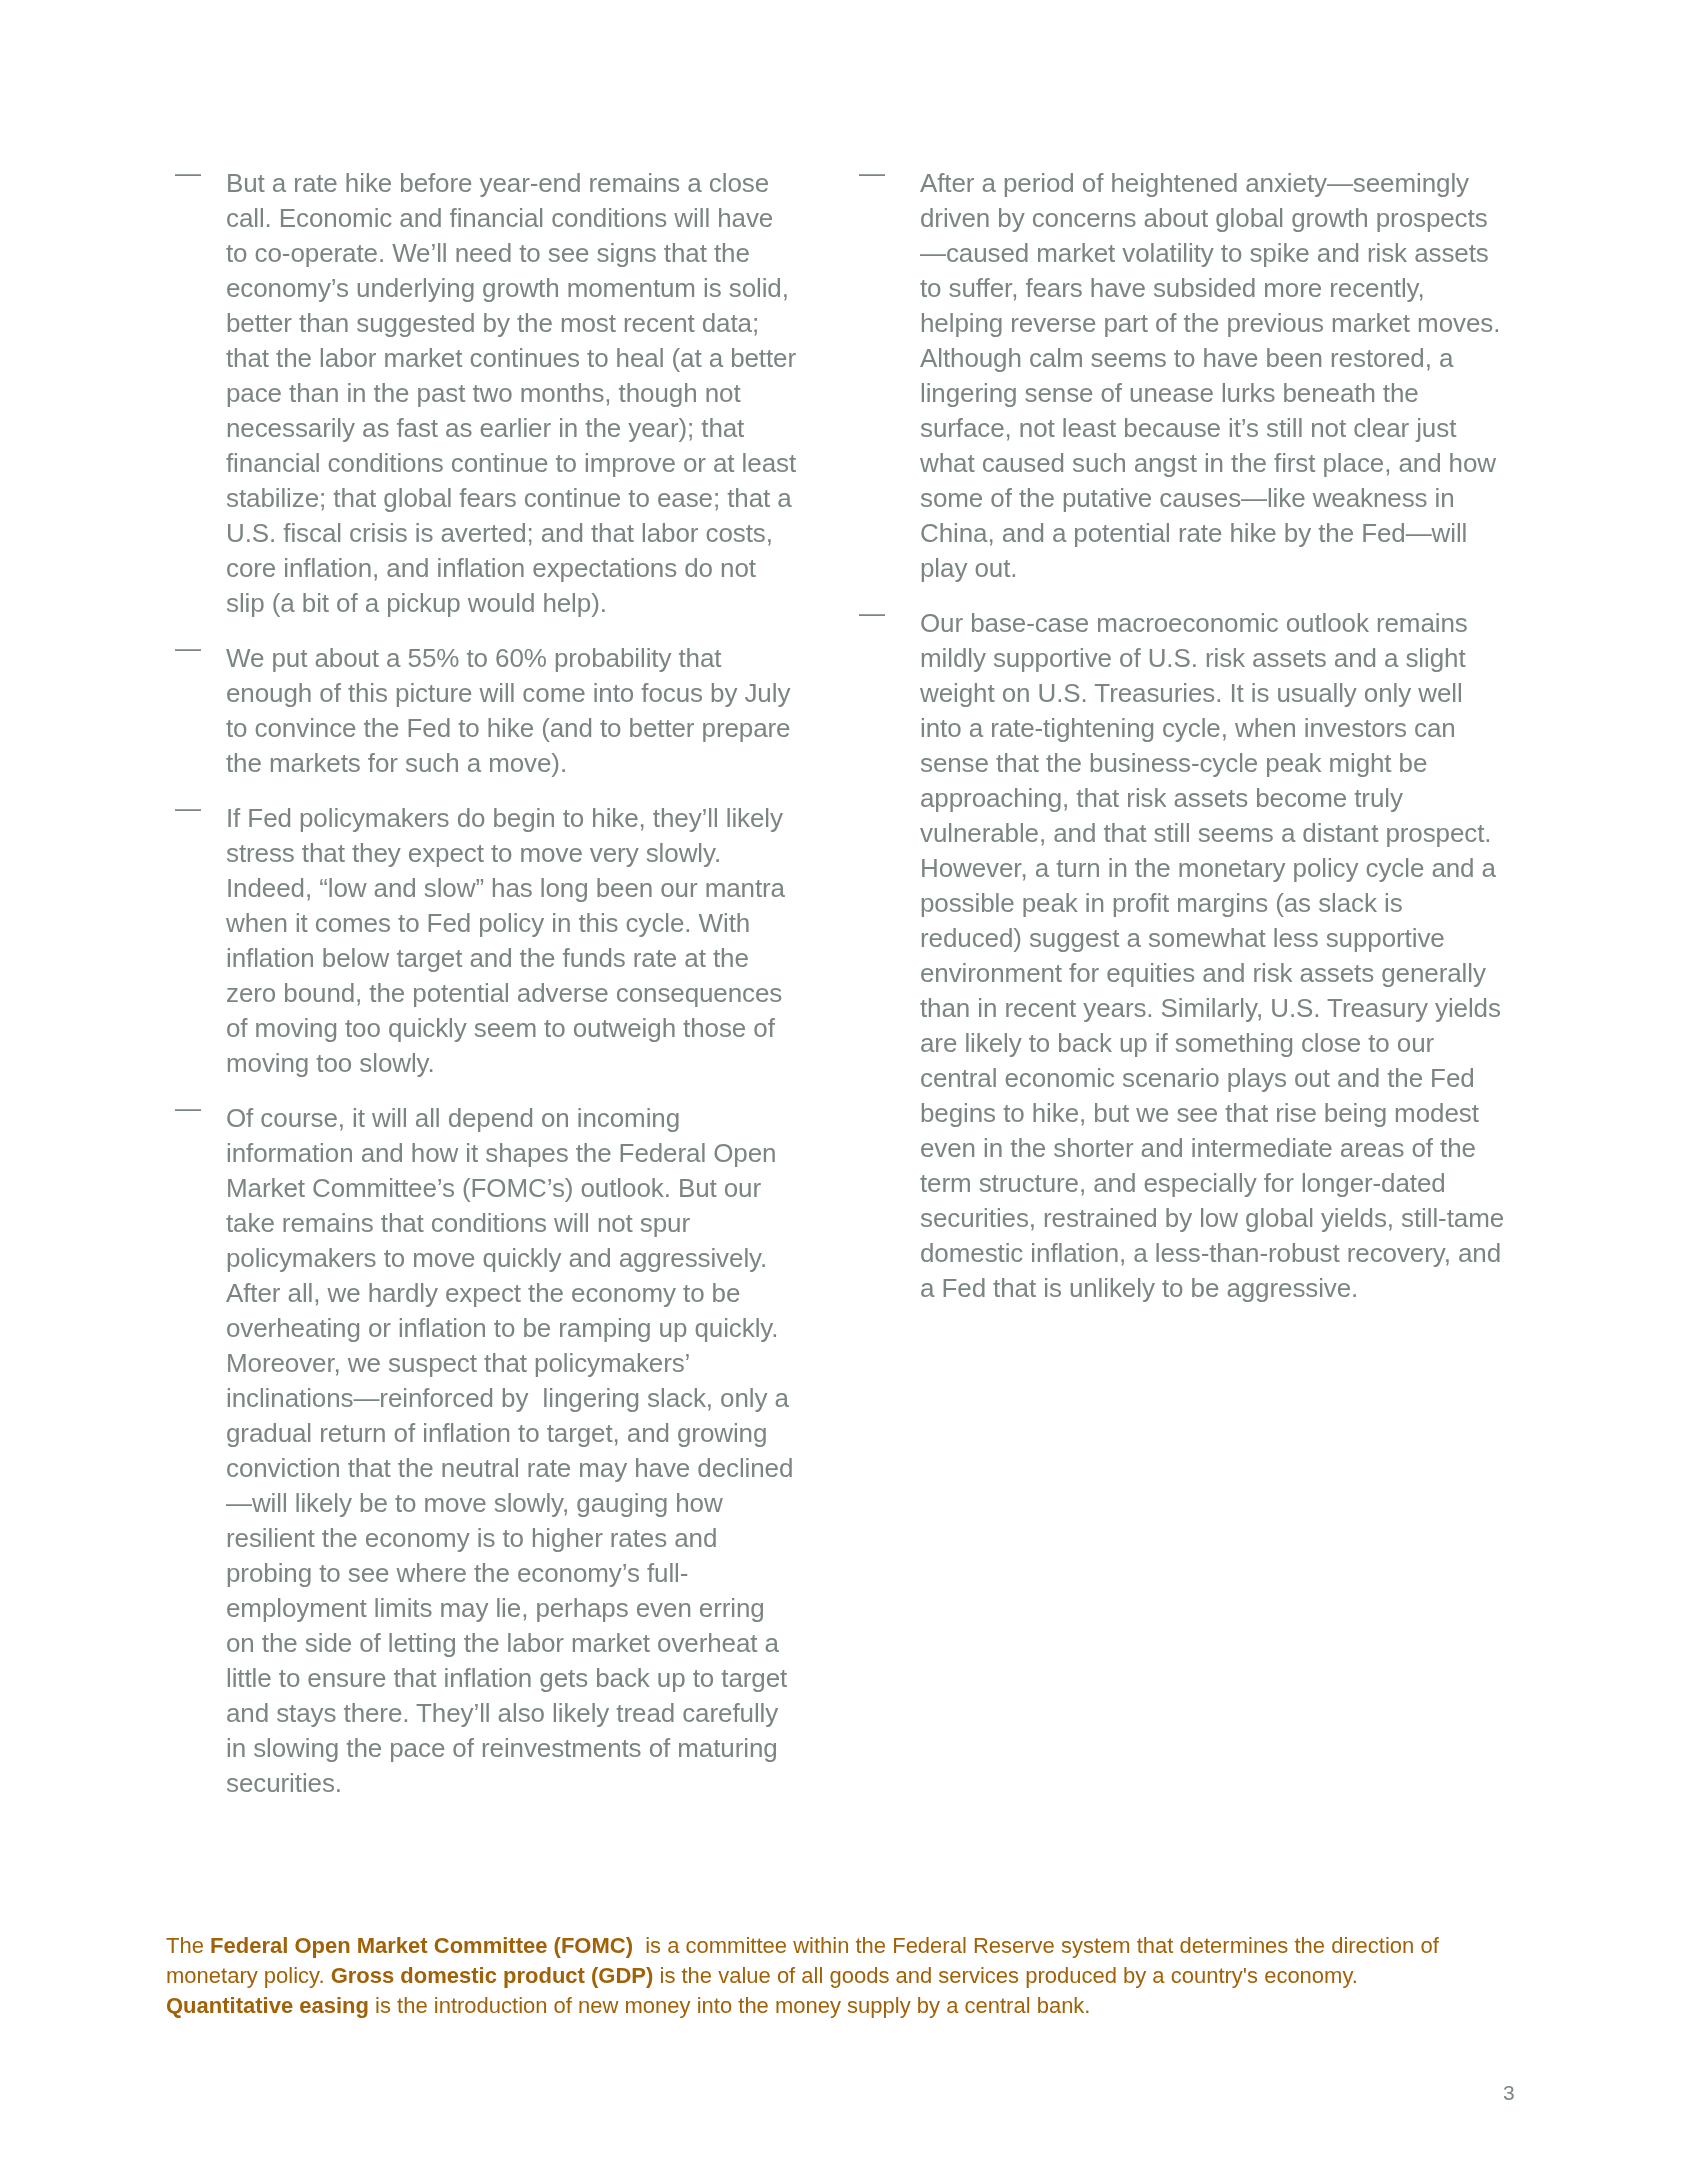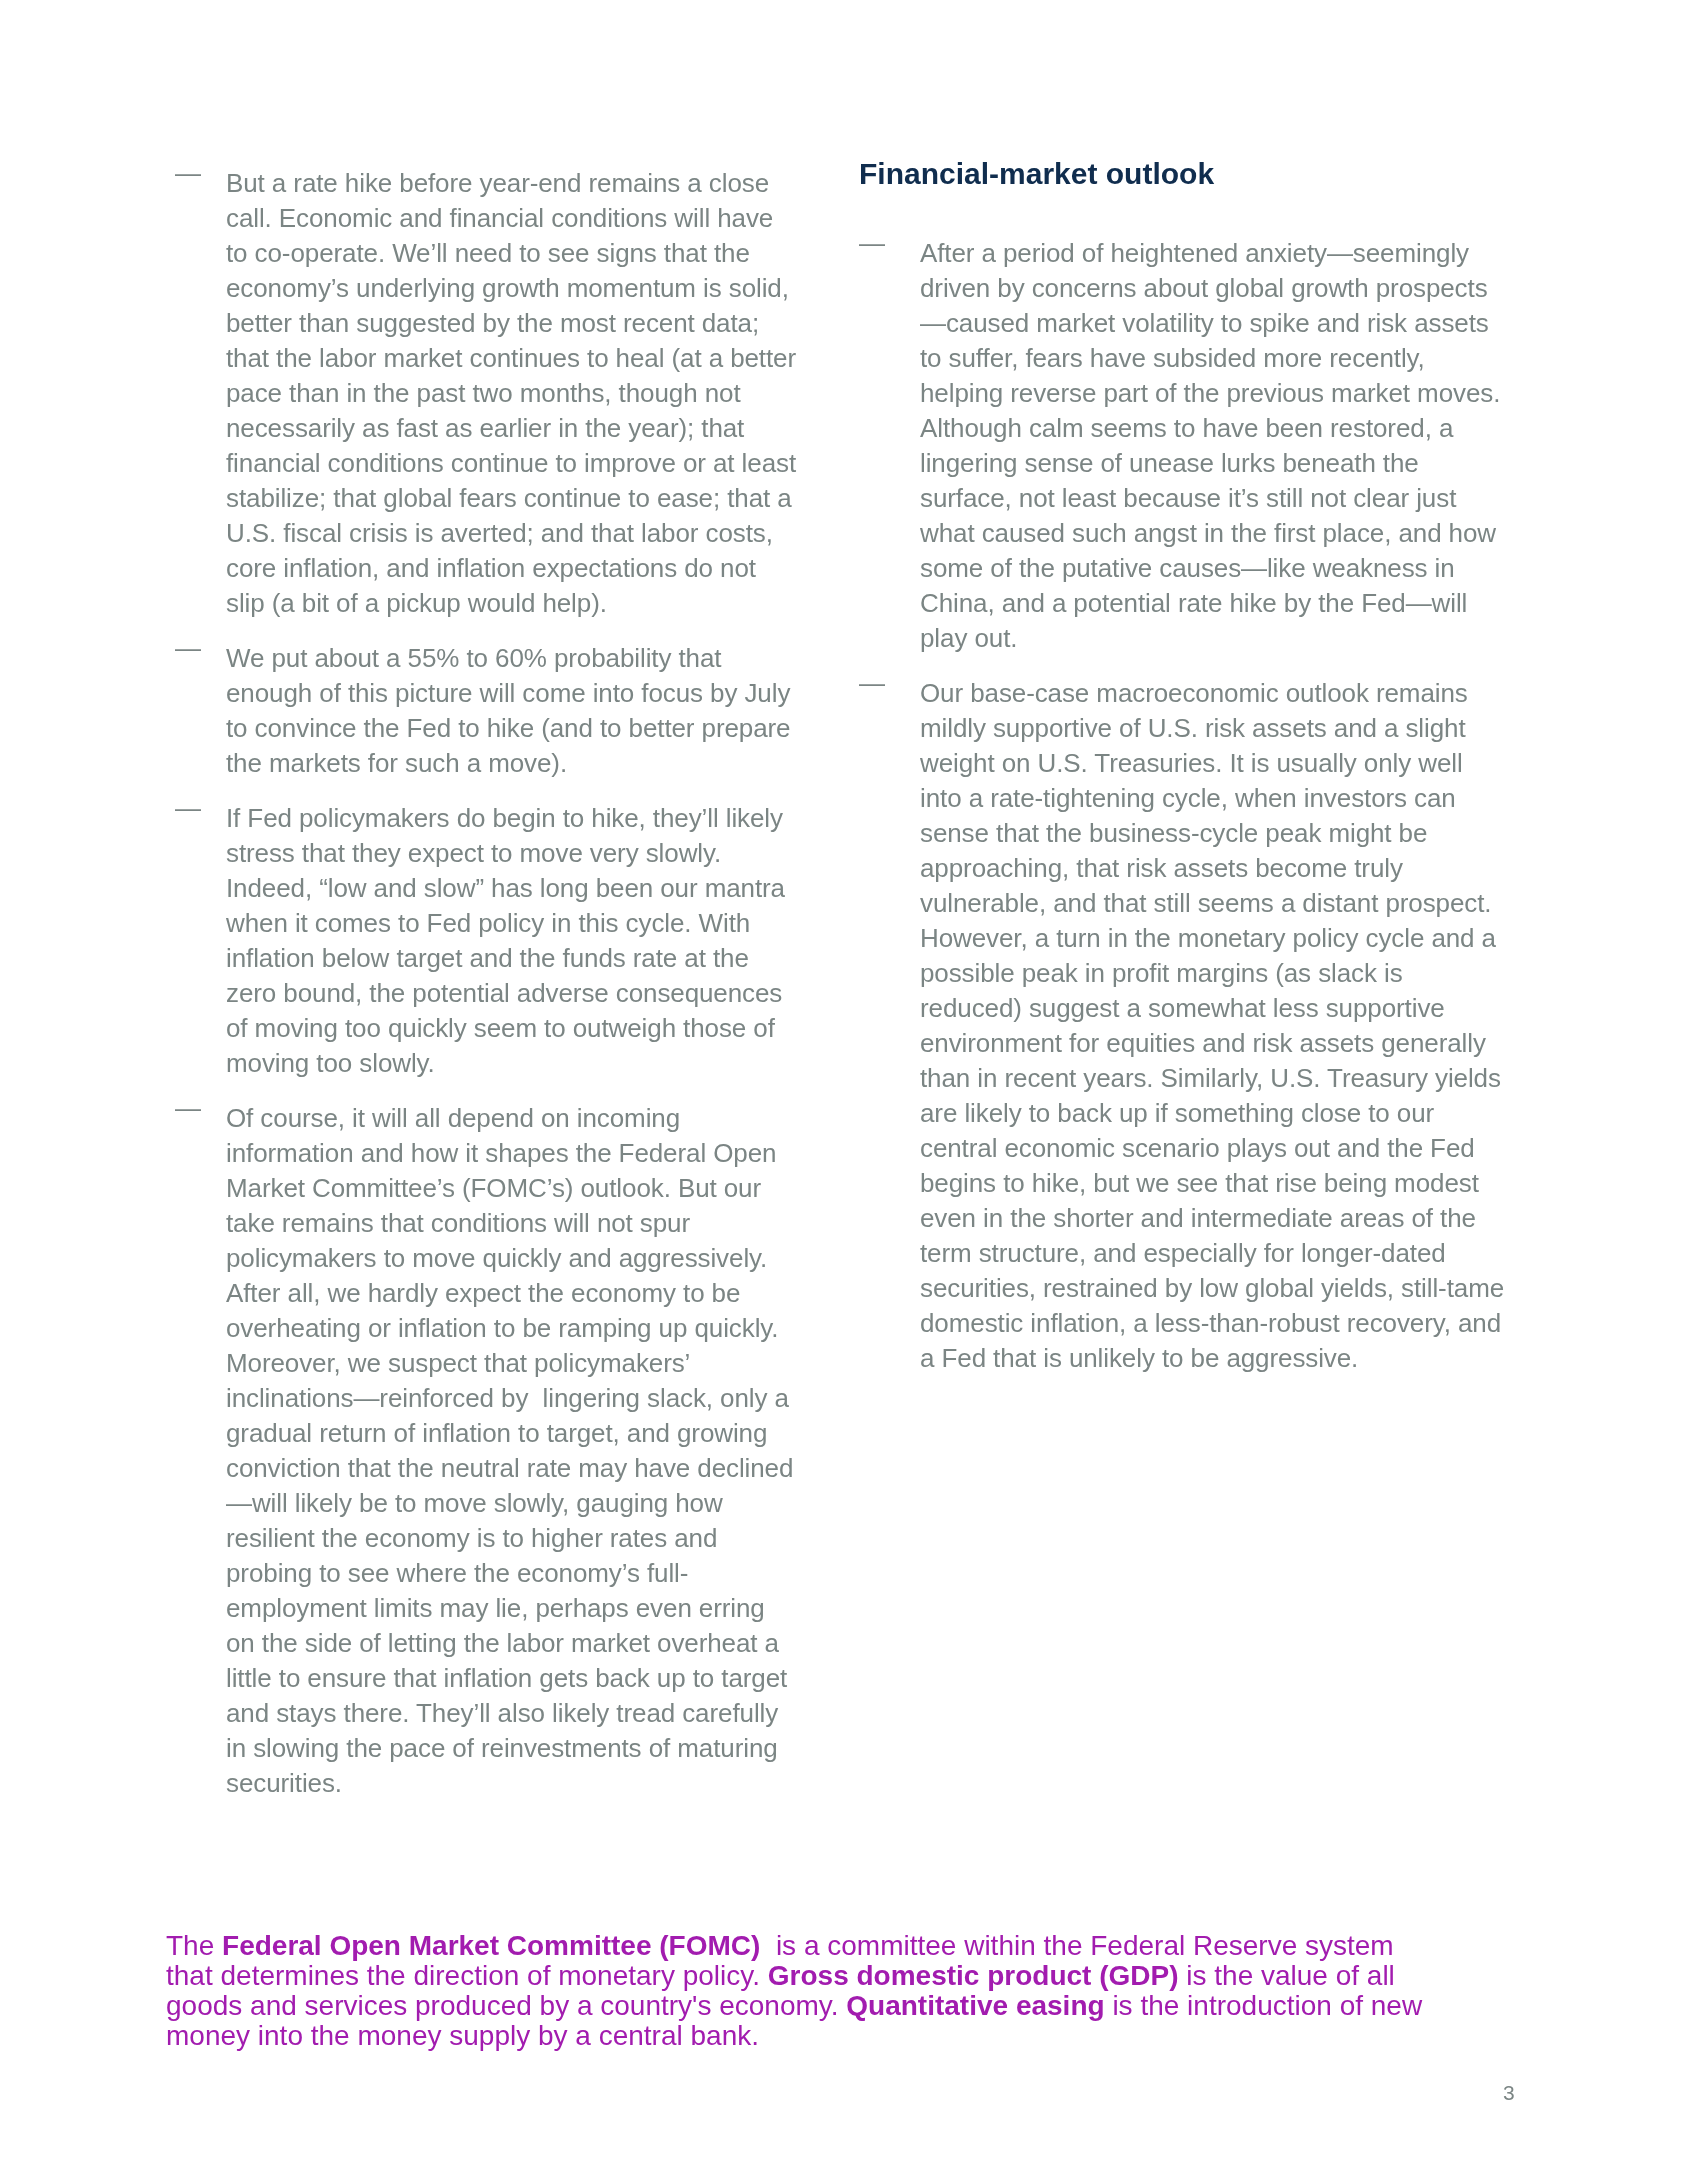--- a/index.html
+++ b/index.html
@@ -55,23 +55,23 @@
     font-weight: bold;
     line-height: 35px;
     color: #102d4e;
     letter-spacing: 0;
   }
   .footnote {
     position: absolute;
     left: 166px;
     top: 1931px;
     width: 1282px;
-    font-size: 28px;
+    font-size: 22px;
     line-height: 30px;
-    color: #a21caf;
+    color: #a16207;
     white-space: pre-wrap;
   }
   .footnote strong { font-weight: bold; }
   .page-number {
     position: absolute;
     left: 1503px;
     top: 2079px;
     font-size: 21px;
     line-height: 28px;
     color: #7b8584;
@@ -99,21 +99,20 @@
           <p class="bullet-text">If Fed policymakers do begin to hike, they’ll likely stress that they expect to move very slowly. Indeed, “low and slow” has long been our mantra when it comes to Fed policy in this cycle. With inflation below target and the funds rate at the zero bound, the potential adverse consequences of moving too quickly seem to outweigh those of moving too slowly.</p>
         </li>
         <li class="bullet">
           <span class="marker">—</span>
           <p class="bullet-text">Of course, it will all depend on incoming information and how it shapes the Federal Open Market Committee’s (FOMC’s) outlook. But our take remains that conditions will not spur policymakers to move quickly and aggressively. After all, we hardly expect the economy to be overheating or inflation to be ramping up quickly. Moreover, we suspect that policymakers’ inclinations—reinforced by  lingering slack, only a gradual return of inflation to target, and growing conviction that the neutral rate may have declined—will likely be to move slowly, gauging how resilient the economy is to higher rates and probing to see where the economy’s full-employment limits may lie, perhaps even erring on the side of letting the labor market overheat a little to ensure that inflation gets back up to target and stays there. They’ll also likely tread carefully in slowing the pace of reinvestments of maturing securities.</p>
         </li>
       </ul>
     </section>
 
     <section class="col col-right">
-      <h2 class="heading">Financial-market outlook</h2>
       <ul class="bullet-list">
         <li class="bullet">
           <span class="marker">—</span>
           <p class="bullet-text">After a period of heightened anxiety—seemingly driven by concerns about global growth prospects—caused market volatility to spike and risk assets to suffer, fears have subsided more recently, helping reverse part of the previous market moves. Although calm seems to have been restored, a lingering sense of unease lurks beneath the surface, not least because it’s still not clear just  what caused such angst in the first place, and how some of the putative causes—like weakness in China, and a potential rate hike by the Fed—will play out.</p>
         </li>
         <li class="bullet">
           <span class="marker">—</span>
           <p class="bullet-text">Our base-case macroeconomic outlook remains mildly supportive of U.S. risk assets and a slight weight on U.S. Treasuries. It is usually only well into a rate-tightening cycle, when investors can sense that the business-cycle peak might be approaching, that risk assets become truly vulnerable, and that still seems a distant prospect. However, a turn in the monetary policy cycle and a possible peak in profit margins (as slack is reduced) suggest a somewhat less supportive environment for equities and risk assets generally than in recent years. Similarly, U.S. Treasury yields are likely to back up if something close to our central economic scenario plays out and the Fed begins to hike, but we see that rise being modest even in the shorter and intermediate areas of the term structure, and especially for longer-dated securities, restrained by low global yields, still-tame domestic inflation, a less-than-robust recovery, and a Fed that is unlikely to be aggressive.</p>
         </li>
       </ul>

